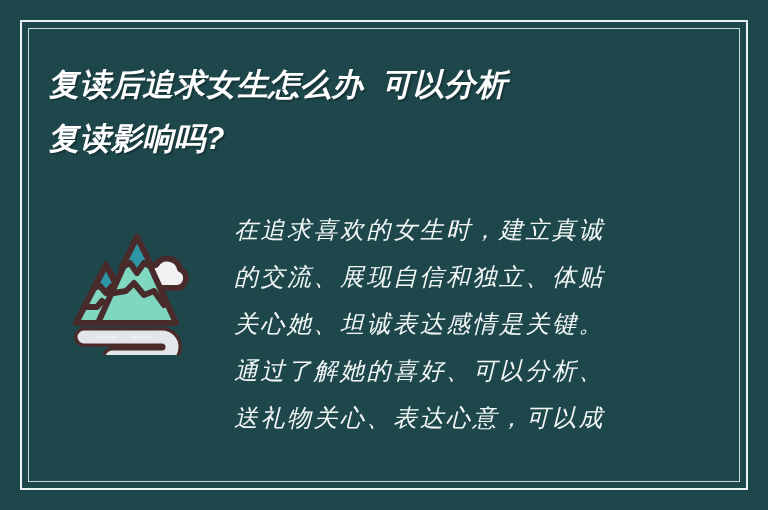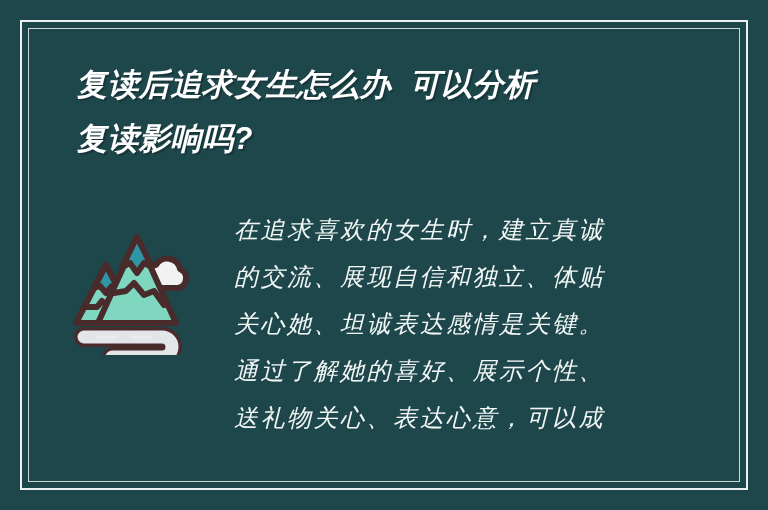--- a/index.html
+++ b/index.html
@@ -50,21 +50,20 @@
     top: 58px;
     width: 640px;
     color: #ffffff;
     font-size: 31px;
     font-weight: 700;
     font-style: italic;
     line-height: 54px;
     letter-spacing: 0.5px;
     text-shadow: 2px 2px 0 rgba(0,0,0,0.22);
     white-space: pre-wrap;
-    margin-left: 28px;
   }
 
   
   .illustration {
     position: absolute;
     left: 64px;
     top: 205px;
     width: 140px;
     height: 150px;
   }
@@ -121,16 +120,16 @@
         <path d="M34 132 L52 132" stroke="#e9edef" stroke-width="3"></path>
         <path d="M68 132 L86 132" stroke="#e9edef" stroke-width="3"></path>
         <path d="M62 152 L82 152" stroke="#e9edef" stroke-width="3"></path>
       </g>
     </svg>
   </div>
 
   <p class="body-copy">在追求喜欢的女生时，建立真诚
 的交流、展现自信和独立、体贴
 关心她、坦诚表达感情是关键。
-通过了解她的喜好、展示个性、
+通过了解她的喜好、可以分析、
 送礼物关心、表达心意，可以成</p>
 
 </div>
 
 </body></html>

